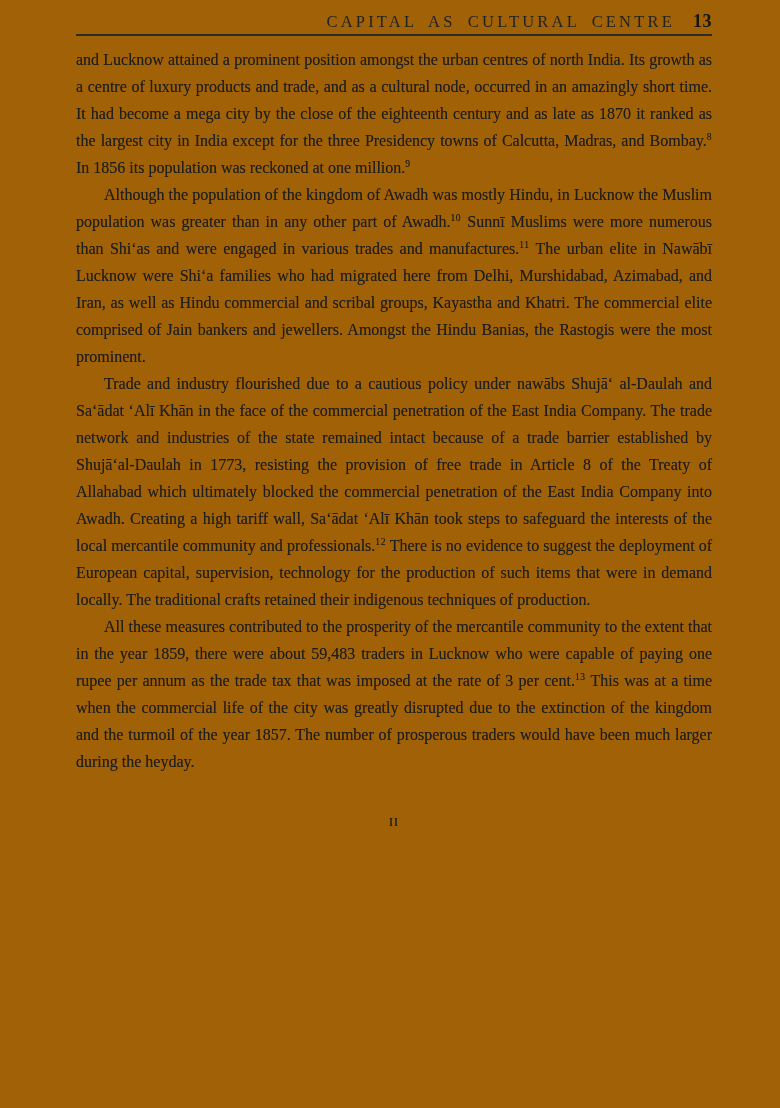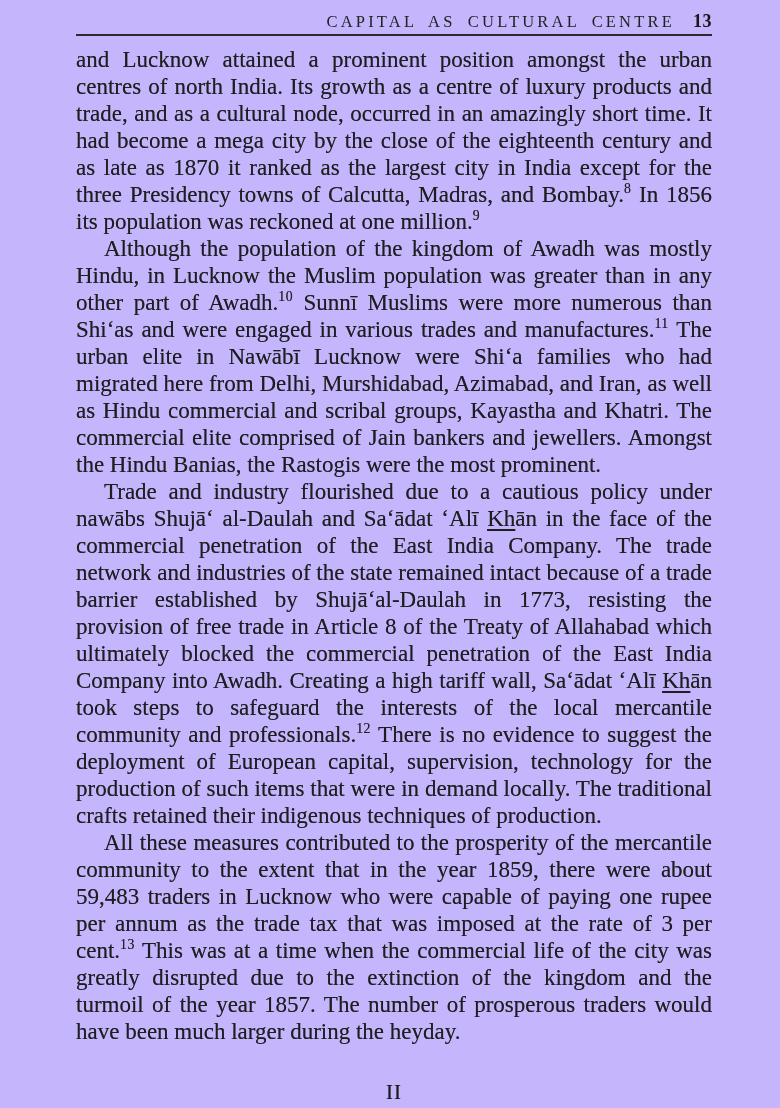--- a/index.html
+++ b/index.html
@@ -12,21 +12,21 @@
     height: 1108px;
     overflow: hidden;
     font-family: "Liberation Serif", "DejaVu Serif", serif;
     color: #1e1e1e;
   }
   .page {
     box-sizing: border-box;
     width: 780px;
     height: 1108px;
     padding: 9px 68px 0 76px;
-    background: #c4b5fd;
+    background: #a16207;
   }
   .page-header {
     display: flex;
     justify-content: flex-end;
     align-items: baseline;
     height: 24px;
     line-height: 24px;
   }
   .running-title {
     font-size: 16.5px;
@@ -45,40 +45,39 @@
     height: 0;
     border-bottom: 2px solid #2b2b2b;
     margin-top: 1px;
   }
   .body-text {
     margin-top: 10px;
     text-shadow: 0 0 0.45px rgba(20,20,20,0.55);
   }
   .para {
     margin: 0;
-    font-size: 23px;
+    font-size: 16px;
     line-height: 27px;
     text-align: justify;
     text-justify: inter-word;
   }
   .para.indent {
     text-indent: 28px;
   }
   .para sup {
     font-size: 0.60em;
     line-height: 0;
     vertical-align: super;
     letter-spacing: 0.5px;
   }
   .para .u {
-    text-decoration: underline;
     text-underline-offset: 2.5px;
   }
   .section-heading {
-    font-size: 21px;
+    font-size: 12px;
     line-height: 22px;
     text-align: center;
     letter-spacing: 1px;
     margin: 36px 0 13px 0;
     color: #1a1a1a;
   }
 </style>
 </head>
 <body>
 

